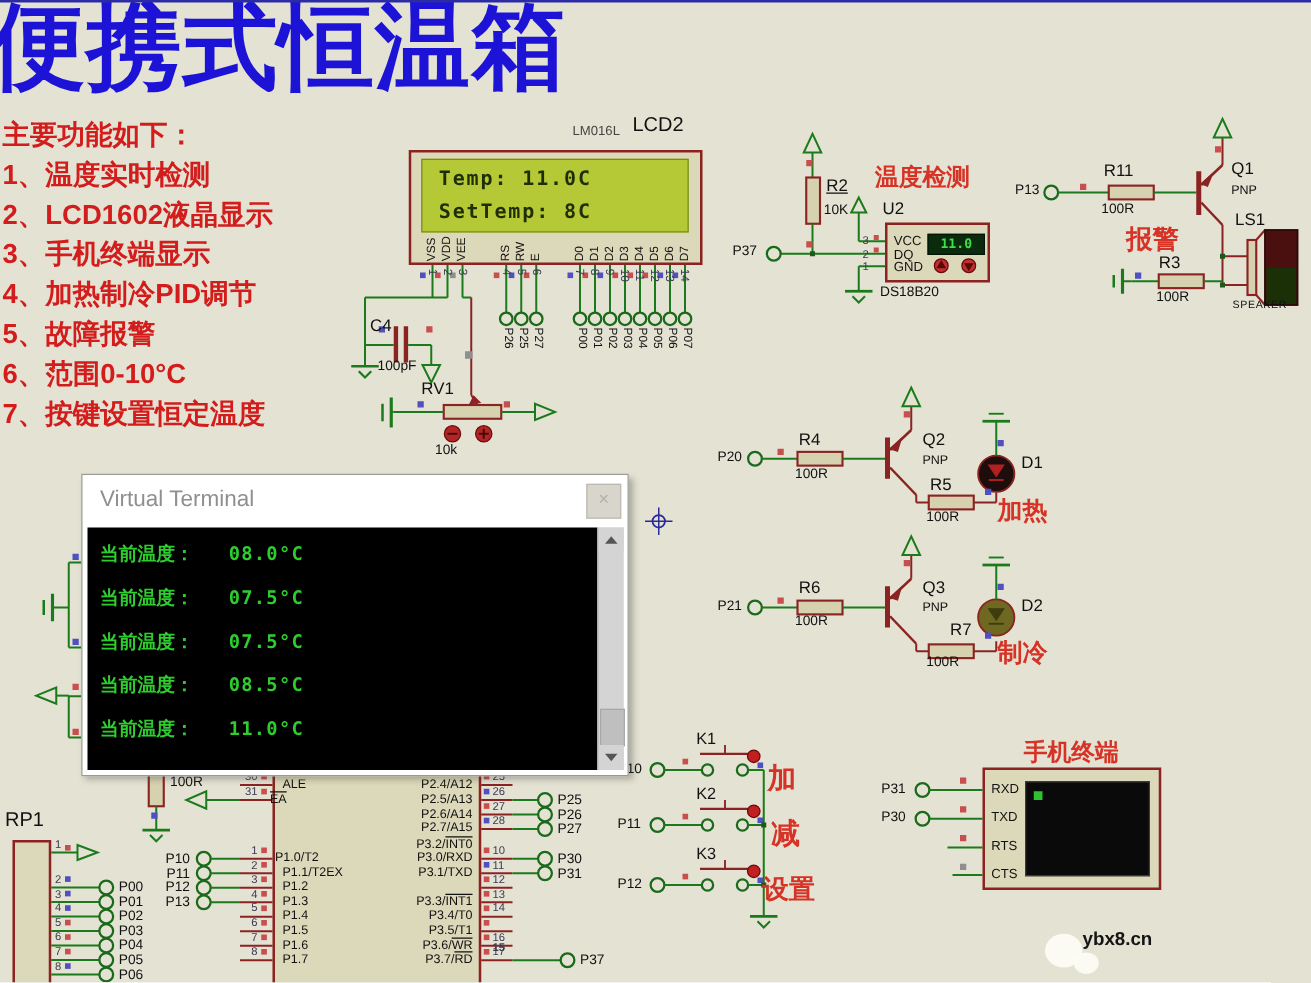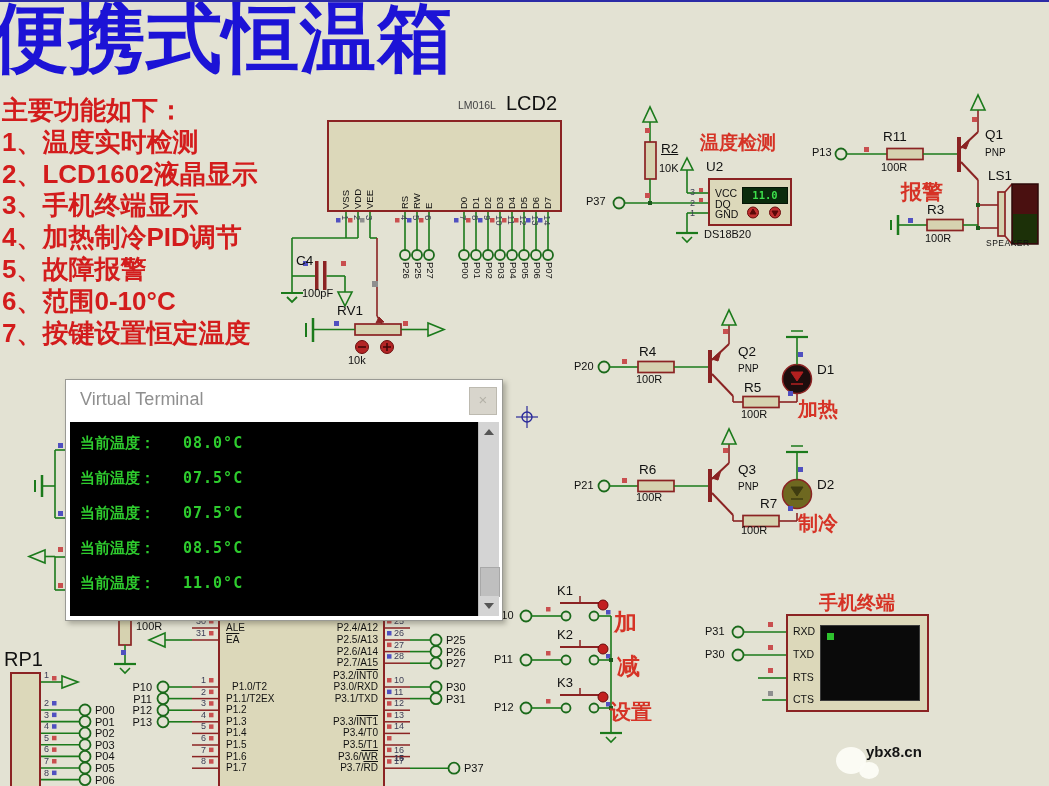--- a/index.html
+++ b/index.html
@@ -3,24 +3,24 @@
 <meta charset="utf-8">
 <style>
   html,body{margin:0;padding:0;background:#fff;}
   #stage{position:relative;width:1049px;height:786px;background:#e3e2d3;overflow:hidden;
          font-family:"Liberation Sans",sans-serif;}
   #topline{position:absolute;left:0;top:0;width:1049px;height:2px;background:#2b2ba6;z-index:4;}
   svg#ov{position:absolute;left:0;top:0;z-index:2;pointer-events:none;}
   .box{position:absolute;box-sizing:border-box;border:2px solid #8b2323;background:#dcd8ba;z-index:1;}
   .l{position:absolute;white-space:nowrap;font-family:"Liberation Sans",sans-serif;color:#111;z-index:3;line-height:1.1;}
   .title{font-size:76px;font-weight:bold;color:#1c13d6;letter-spacing:1px;}
-  .feat{font-size:26px;font-weight:bold;color:#d31c1c;}
+  .feat{font-size:22px;font-weight:bold;color:#d31c1c;}
   .cn{font-weight:bold;color:#d63326;}
   .cn19{font-size:19px}.cn20{font-size:20px}.cn21{font-size:21px}.cn23{font-size:23px}
-  .rref{font-size:13.5px}.ref15{font-size:20px}
+  .rref{font-size:13.5px}.ref15{font-size:16px}
   .rval{font-size:11px}.rval10{font-size:10px}.rval9{font-size:8.5px;letter-spacing:.5px}
   .port{font-size:11px}.pnum{font-size:9px;color:#3c3c55}
   .pr{width:40px;text-align:right}.pr2{width:32px;text-align:right}
   .mlab{font-size:10px}.mr{width:130px;text-align:right}
   .u2pin{font-size:10.5px}.small-gray{font-size:10.5px;color:#444}
   .kref{font-size:13px}
   .vup{transform:rotate(-90deg);transform-origin:0 0;font-size:9.5px}
   .vdn{transform:rotate(90deg);transform-origin:0 0;font-size:9.5px}
   .ovl{text-decoration:overline}
   .lcdscreen{position:absolute;left:337px;top:127px;width:212px;height:57px;background:#b5c937;
@@ -55,20 +55,24 @@
   .wm-brand{font-size:25px;font-weight:bold;color:#f7f6ec;text-shadow:1px 1px 1px #b8b4a0;}
   .bubble{position:absolute;background:rgba(252,252,245,.95);border-radius:50%;z-index:6;}
 </style>
 </head>
 <body>
 
 <div id="stage">
   <div id="topline"></div>
 
   <div class="box" style="left:327px;top:120px;width:235px;height:92px;"></div>
+  <div class="lcdscreen">
+    <div class="lcdtxt" style="top:5px;">Temp: 11.0C</div>
+    <div class="lcdtxt" style="top:31px;">SetTemp: 8C</div>
+  </div>
   <div class="box" style="left:708px;top:178px;width:84px;height:48px;"></div>
   <div class="u2disp">11.0</div>
   <div class="box" style="left:786px;top:614px;width:143px;height:98px;"></div>
   <div class="phonescreen">
     <div class="cursor"></div>
   </div>
   <div class="box" style="left:218px;top:612px;width:167px;height:180px;"></div>
   <div class="box" style="left:10px;top:672px;width:31px;height:120px;"></div>
 
   <svg id="ov" width="1049" height="786">
@@ -524,23 +528,23 @@
       <div class="l port" style="left: 494px; top: 701px;">P12</div>
       <div class="l kref" style="left: 557px; top: 676px;">K3</div>
       <div class="l cn cn21" style="left: 610px; top: 700px;">设置</div>
       <div class="l u2pin" style="left: 793px; top: 626px;">RXD</div>
       <div class="l u2pin" style="left: 793px; top: 649px;">TXD</div>
       <div class="l u2pin" style="left: 793px; top: 672px;">RTS</div>
       <div class="l u2pin" style="left: 793px; top: 694px;">CTS</div>
       <div class="l pnum pr" style="left: 166px; top: 617px;">30</div>
       <div class="l mlab" style="left: 226px; top: 622px;">ALE</div>
       <div class="l pnum pr" style="left: 166px; top: 629px;">31</div>
-      <div class="l mlab" style="left: 226px; top: 634px;"><span class="ovl">EA</span></div>
+      <div class="l mlab" style="left: 216px; top: 634px;"><span class="ovl">EA</span></div>
       <div class="l pnum pr" style="left: 166px; top: 676px;">1</div>
-      <div class="l mlab" style="left: 232px; top: 681px;">P1.0/T2</div>
+      <div class="l mlab" style="left: 220px; top: 681px;">P1.0/T2</div>
       <div class="l pnum pr" style="left: 166px; top: 687.6px;">2</div>
       <div class="l mlab" style="left: 226px; top: 692.6px;">P1.1/T2EX</div>
       <div class="l pnum pr" style="left: 166px; top: 699.2px;">3</div>
       <div class="l mlab" style="left: 226px; top: 704.2px;">P1.2</div>
       <div class="l pnum pr" style="left: 166px; top: 710.8px;">4</div>
       <div class="l mlab" style="left: 226px; top: 715.8px;">P1.3</div>
       <div class="l pnum pr" style="left: 166px; top: 722.4px;">5</div>
       <div class="l mlab" style="left: 226px; top: 727.4px;">P1.4</div>
       <div class="l pnum pr" style="left: 166px; top: 734px;">6</div>
       <div class="l mlab" style="left: 226px; top: 739px;">P1.5</div>

